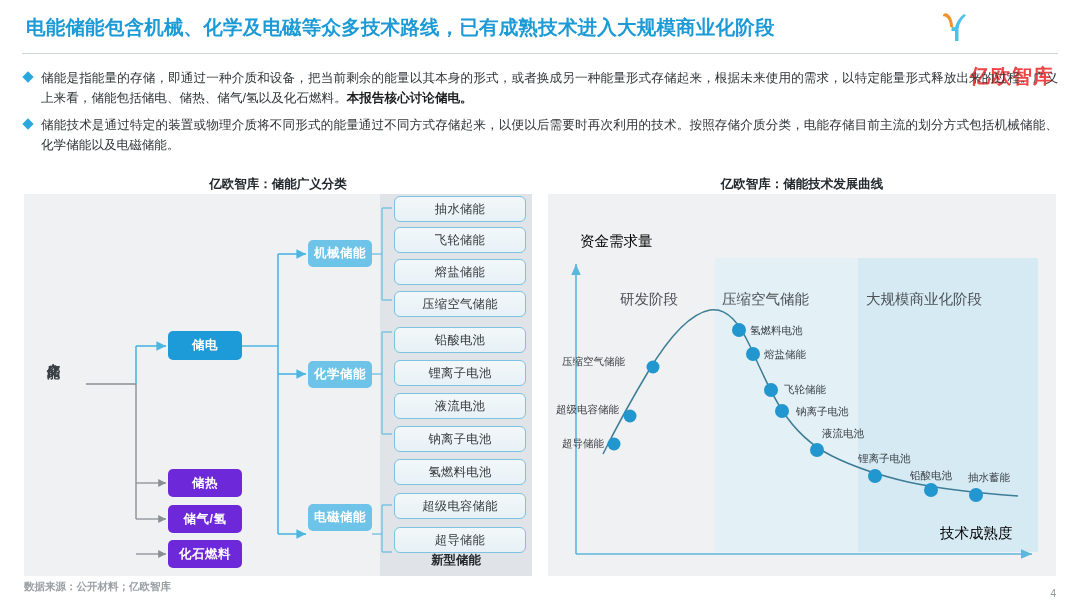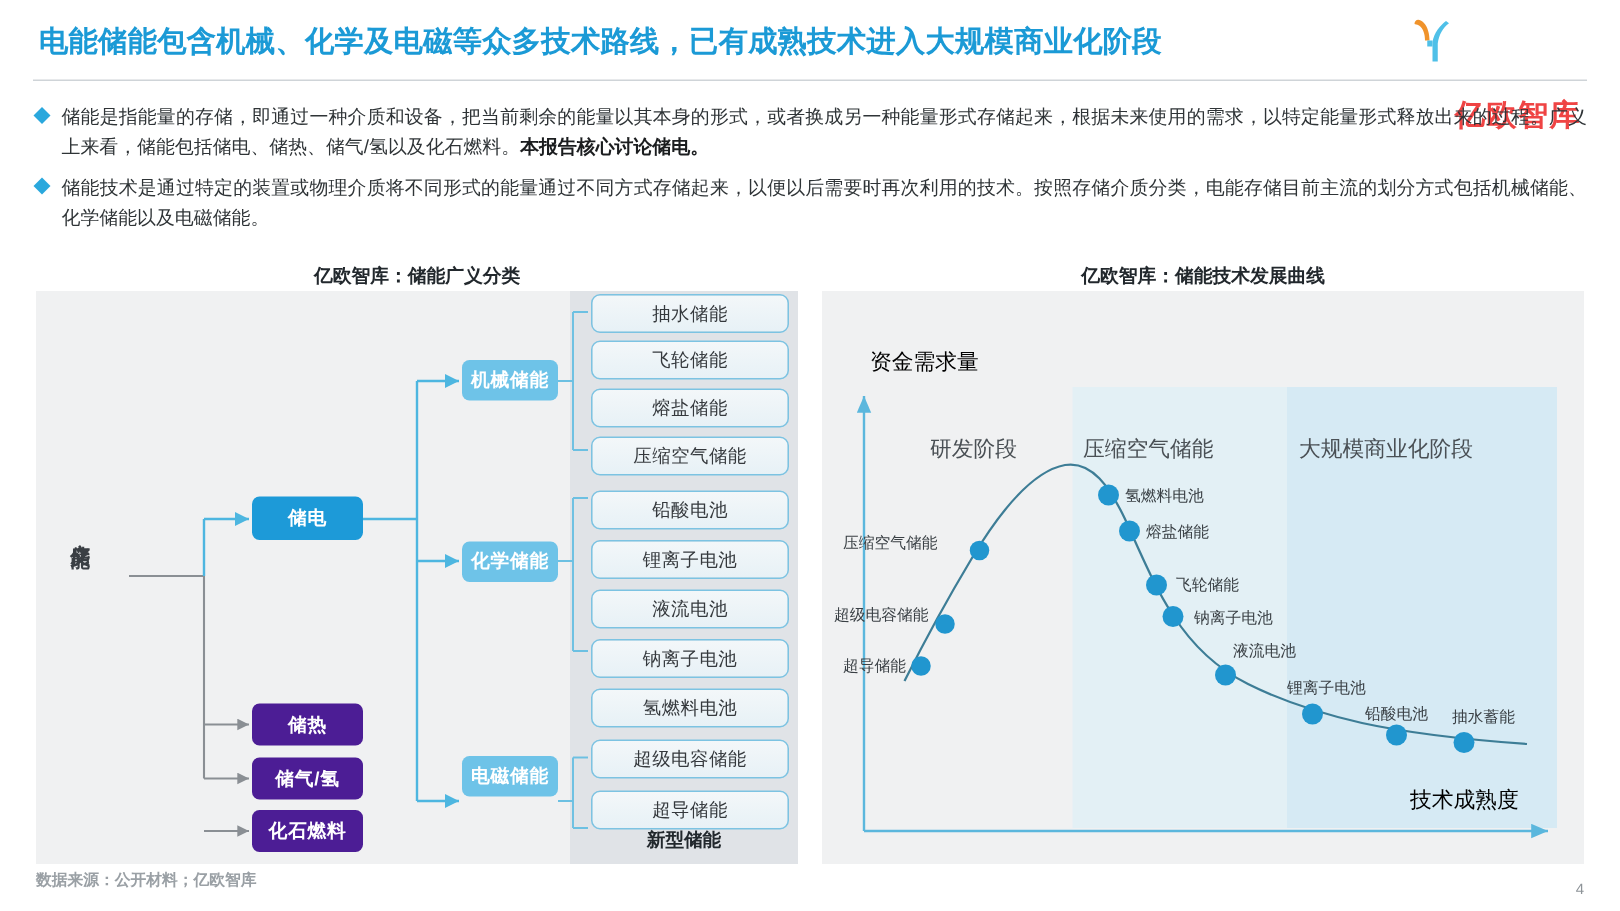--- a/index.html
+++ b/index.html
@@ -70,21 +70,21 @@
     position: absolute; border-radius: 5px; display: flex;
     align-items: center; justify-content: center;
     font-size: 12.5px; font-weight: bold; color: #fff;
     letter-spacing: .5px;
   }
   .node-root-label {
     position: absolute; font-size: 13px; font-weight: bold; color: #3a3f44;
     writing-mode: vertical-rl; text-orientation: upright; letter-spacing: 1px;
     line-height: 15px;
   }
-  .node-dark  { background: #4c1d95; }
+  .node-dark  { background: #6d28d9; }
   .node-blue  { background: #1d9ad8; }
   .node-lt    { background: #6ec3e8; }
 
   .leaf {
     position: absolute; border: 1.1px solid #7cc3e2; border-radius: 6px;
     background: linear-gradient(180deg, #f3f7f9 0%, #e7f1f6 100%);
     display: flex; align-items: center; justify-content: center;
     font-size: 12.3px; color: #35393d; letter-spacing: .3px;
   }
   #leaf-band {

